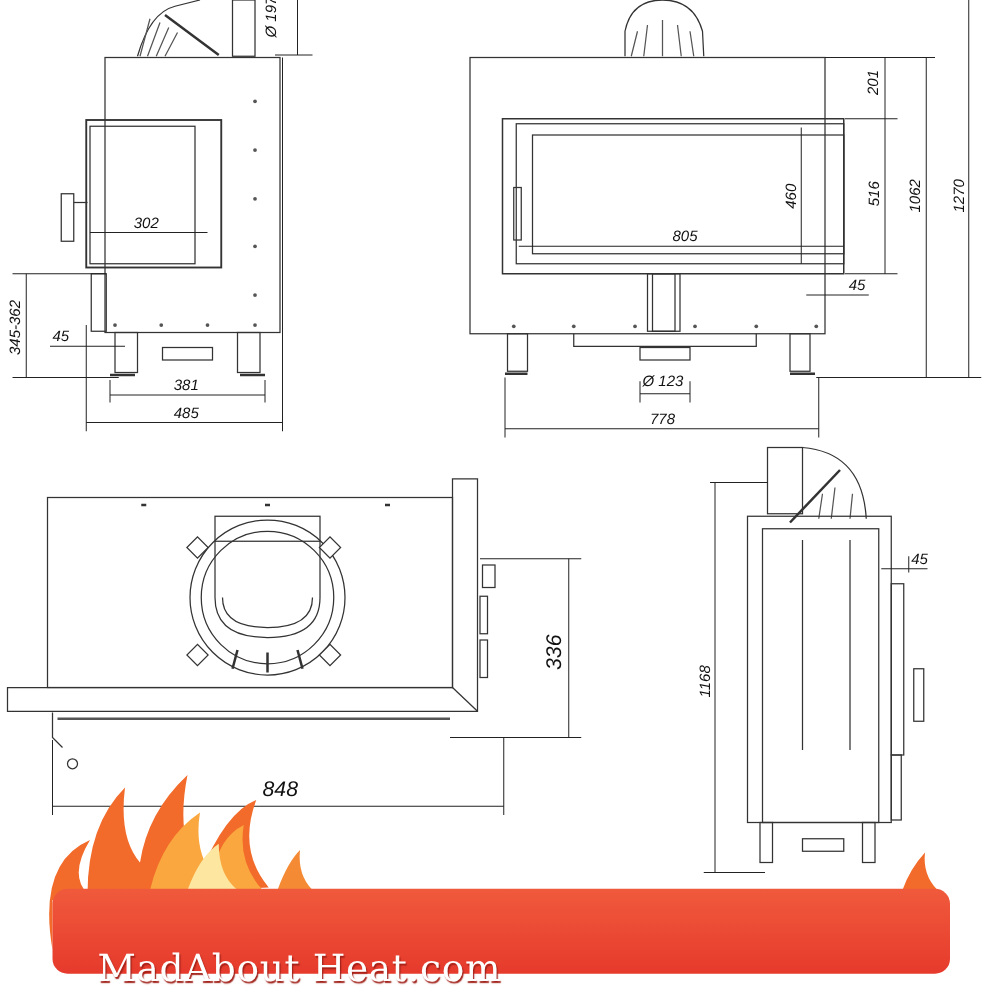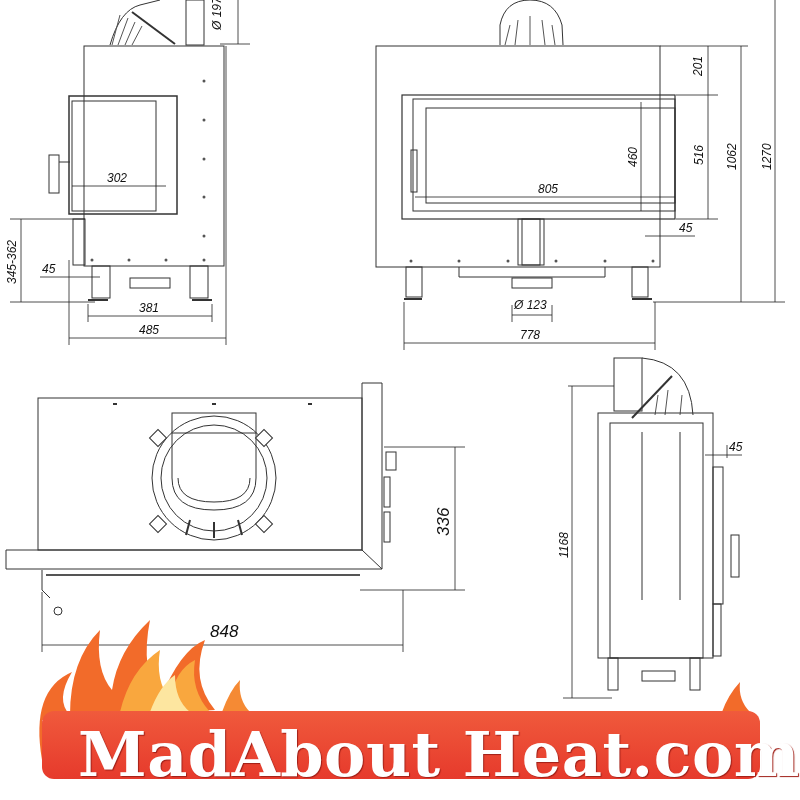--- a/index.html
+++ b/index.html
@@ -1,21 +1,21 @@
 <!DOCTYPE html>
 <html><head>
 <meta charset="utf-8">
 <style>
   html,body{margin:0;padding:0;background:#fff;}
   body{width:800px;height:800px;position:relative;overflow:hidden;font-family:"Liberation Sans",sans-serif;}
   svg{position:absolute;left:0;top:0;}
   .dim{font-family:"Liberation Sans",sans-serif;font-style:italic;font-size:12px;fill:#111;}
   .dim-lg{font-size:17px;}
   .banner{position:absolute;left:42px;top:711px;width:718px;height:68px;background:linear-gradient(#f05a3c,#e63a2c);border-radius:12px;}
-  .banner-text{position:absolute;left:78px;top:718px;width:700px;font-family:"DejaVu Serif",serif;font-weight:bold;font-size:62px;color:#fff;letter-spacing:0.5px;text-shadow:1px 1px 1px #a02018;white-space:nowrap;}
+  .banner-text{position:absolute;left:78px;top:758px;width:700px;font-family:"DejaVu Serif",serif;font-weight:normal;font-size:30px;color:#fff;letter-spacing:0.5px;text-shadow:1px 1px 1px #a02018;white-space:nowrap;}
 </style>
 </head>
 <body>
 
 <svg width="800" height="800" viewBox="0 0 800 800">
   <g fill="none" stroke="#333" stroke-width="1">
 
     <g>
       <path d="M110 45 Q120 10 140 5 L160 0"></path>
       <path d="M112 45 L120 15 M118 45 L128 18 M125 45 L135 22 M132 45 L142 26" stroke="#555"></path>

